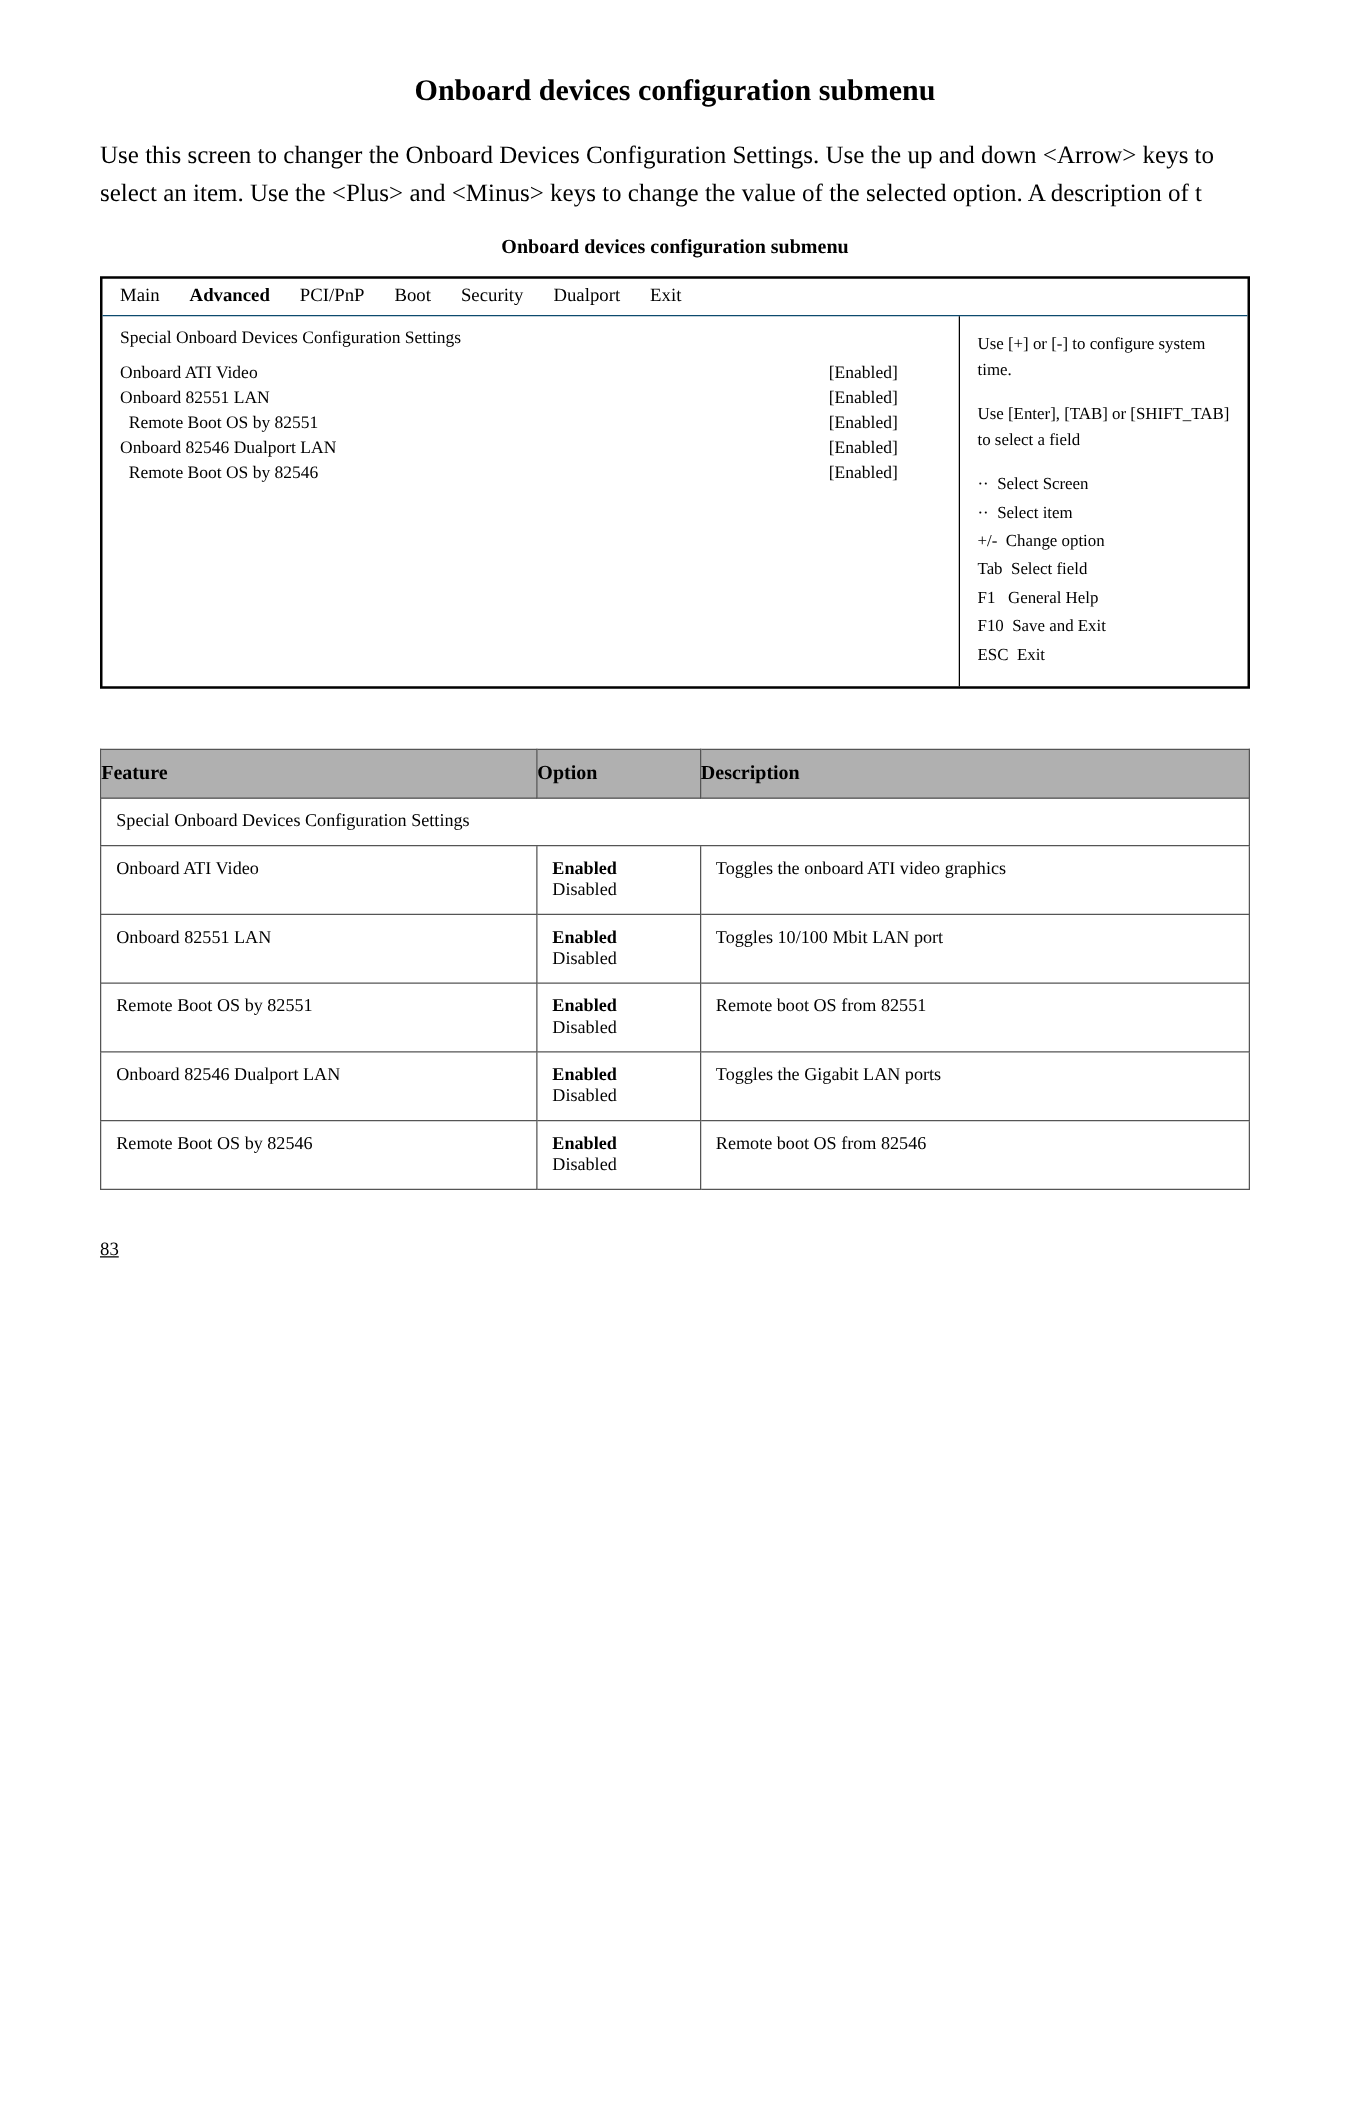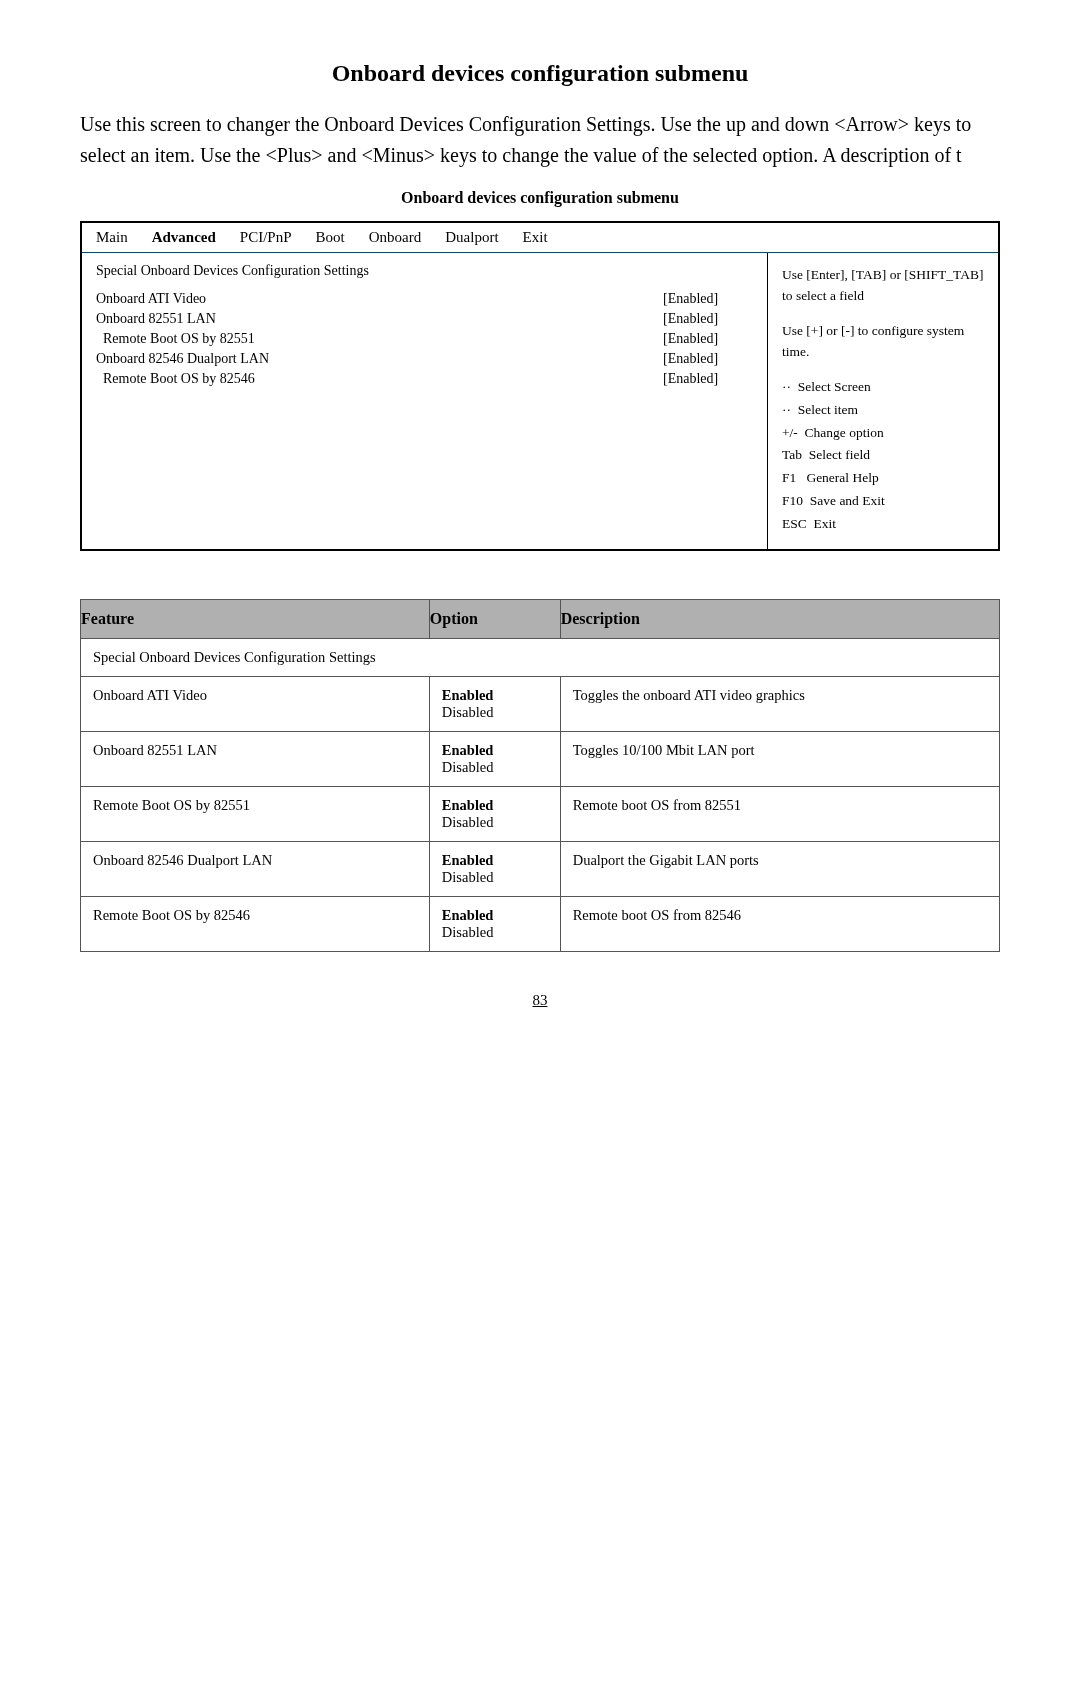--- a/index.html
+++ b/index.html
@@ -130,42 +130,42 @@
 
     .feat-table .opt-enabled {
       font-weight: bold;
     }
 
     .feat-table .opt-disabled {
       font-weight: normal;
     }
 
     .page-number {
-      text-align: center;
+      text-align: left;
       font-size: 15px;
       text-decoration: underline;
     }
   </style>
 </head>
 <body>
 
 <h1 class="page-title">Onboard devices configuration submenu</h1>
 
 <p class="intro-text">Use this screen to changer the Onboard Devices Configuration Settings. Use the up and down &lt;Arrow&gt; keys to select an item. Use the &lt;Plus&gt; and &lt;Minus&gt; keys to change the value of the selected option. A description of t</p>
 
 <p class="submenu-subtitle">Onboard devices configuration submenu</p>
 
 <div class="bios-outer">
 
   <div class="bios-menu-bar">
     <span>Main</span>
     <span class="bold"><strong>Advanced</strong></span>
     <span>PCI/PnP</span>
     <span>Boot</span>
-    <span>Onboard</span>
+    <span>Security</span>
     <span>Dualport</span>
     <span>Exit</span>
   </div>
 
   <div class="bios-body">
 
     <div class="bios-left">
       <div class="section-header">Special Onboard Devices Configuration Settings</div>
       <div class="bios-row">
         <span class="label">Onboard ATI Video</span>
@@ -183,22 +183,22 @@
         <span class="label">Onboard 82546 Dualport LAN</span>
         <span class="value">[Enabled]</span>
       </div>
       <div class="bios-row">
         <span class="label">&nbsp;&nbsp;Remote Boot OS by 82546</span>
         <span class="value">[Enabled]</span>
       </div>
     </div>
 
     <div class="bios-right">
+      <div class="help-text">Use [+] or [-] to configure system time.</div>
       <div class="help-text">Use [Enter], [TAB] or [SHIFT_TAB] to select a field</div>
-      <div class="help-text">Use [+] or [-] to configure system time.</div>
       <div class="key-row">··&nbsp; Select Screen</div>
       <div class="key-row">··&nbsp; Select item</div>
       <div class="key-row">+/-&nbsp; Change option</div>
       <div class="key-row">Tab&nbsp; Select field</div>
       <div class="key-row">F1&nbsp;&nbsp; General Help</div>
       <div class="key-row">F10&nbsp; Save and Exit</div>
       <div class="key-row">ESC&nbsp; Exit</div>
     </div>
   </div>
 </div>
@@ -238,21 +238,21 @@
         <span class="opt-disabled">Disabled</span>
       </td>
       <td>Remote boot OS from 82551</td>
     </tr>
     <tr>
       <td>Onboard 82546 Dualport LAN</td>
       <td>
         <span class="opt-enabled"><strong>Enabled</strong></span><br>
         <span class="opt-disabled">Disabled</span>
       </td>
-      <td>Dualport the Gigabit LAN ports</td>
+      <td>Toggles the Gigabit LAN ports</td>
     </tr>
     <tr>
       <td>Remote Boot OS by 82546</td>
       <td>
         <span class="opt-enabled"><strong>Enabled</strong></span><br>
         <span class="opt-disabled">Disabled</span>
       </td>
       <td>Remote boot OS from 82546</td>
     </tr>
   </tbody>

